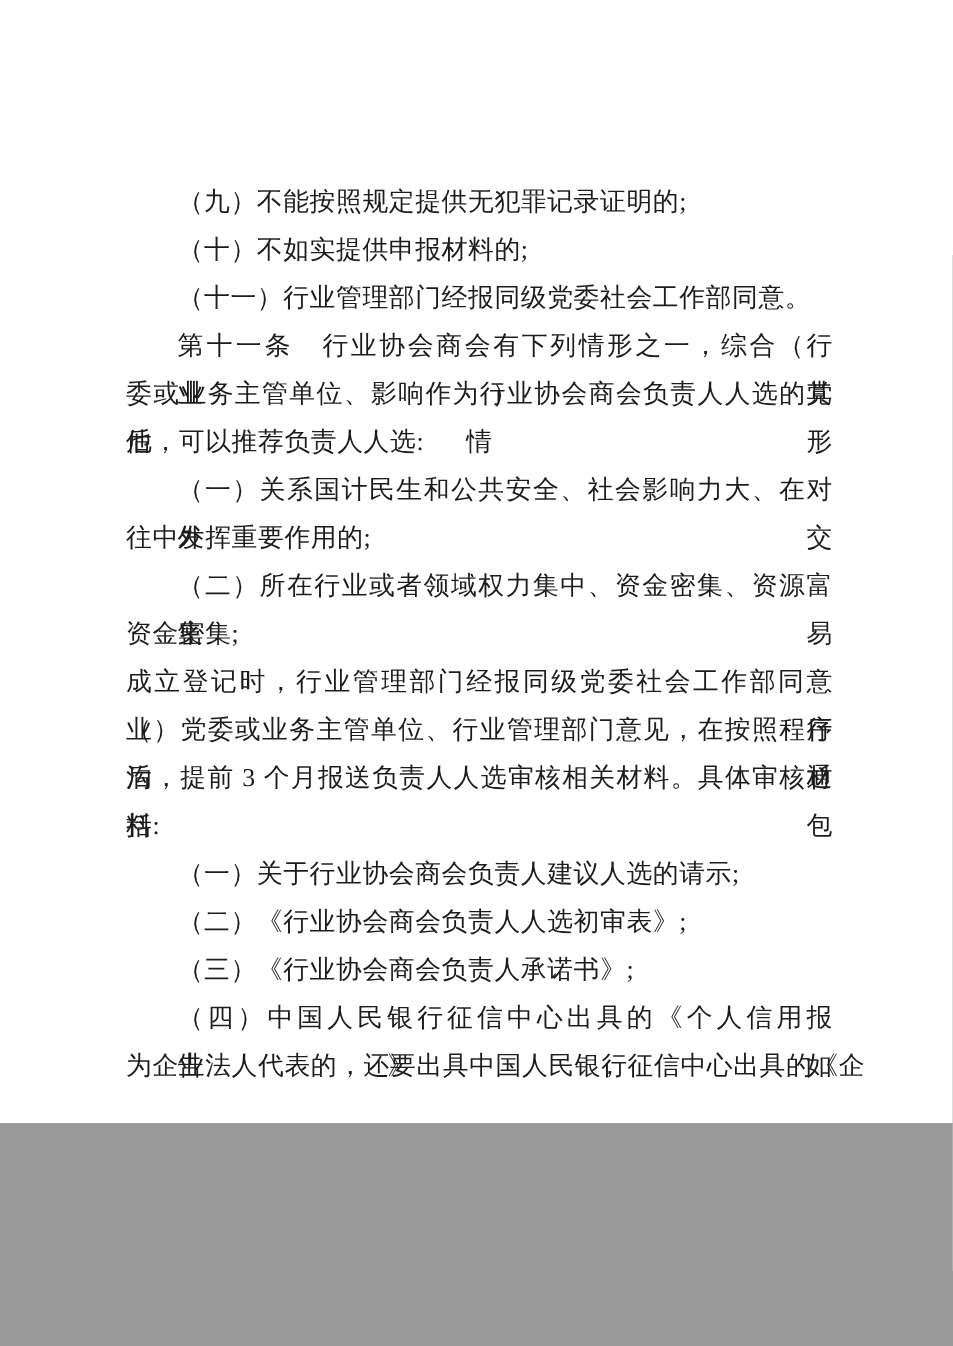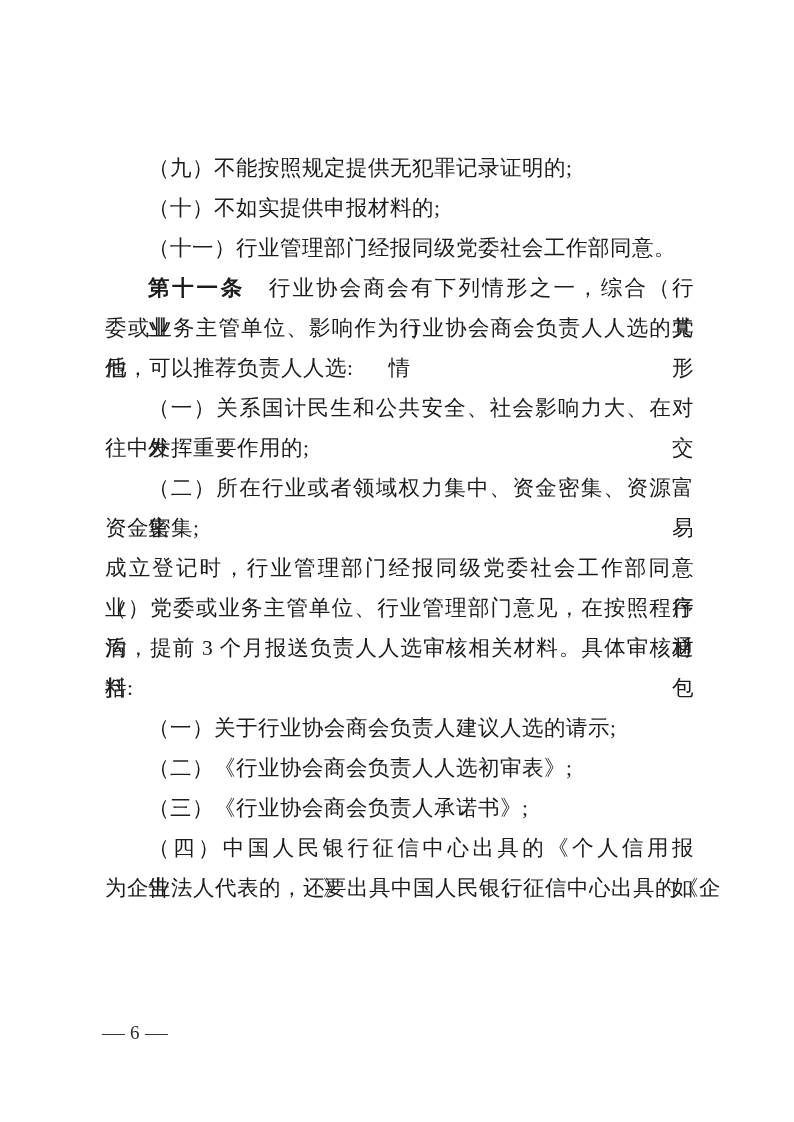--- a/index.html
+++ b/index.html
@@ -3,21 +3,21 @@
 <meta charset="utf-8">
 <style>
   html, body {
     margin: 0;
     padding: 0;
     background: #9a9a9a;
   }
   .page {
     position: relative;
     width: 794px;
-    height: 1122px;
+    height: 936px;
     background: #ffffff;
     margin: 0 auto;
     overflow: hidden;
     font-family: "Liberation Serif", "DejaVu Serif", serif;
     color: #1c1c1c;
   }
   .doc-body {
     position: absolute;
     left: 105px;
     top: 148px;
@@ -33,21 +33,21 @@
   }
   .doc-line.fill {
     white-space: normal;
     text-align: justify;
     text-align-last: justify;
   }
   .doc-line.indent {
     padding-left: 43px;
   }
   .doc-line .article-no {
-    font-weight: bold;
+    font-weight: normal;
     font-family: "Liberation Sans", "DejaVu Sans", sans-serif;
     letter-spacing: 1px;
   }
   .page-footer {
     position: absolute;
     left: 104px;
     top: 1020px;
     display: flex;
     align-items: center;
     gap: 7px;

